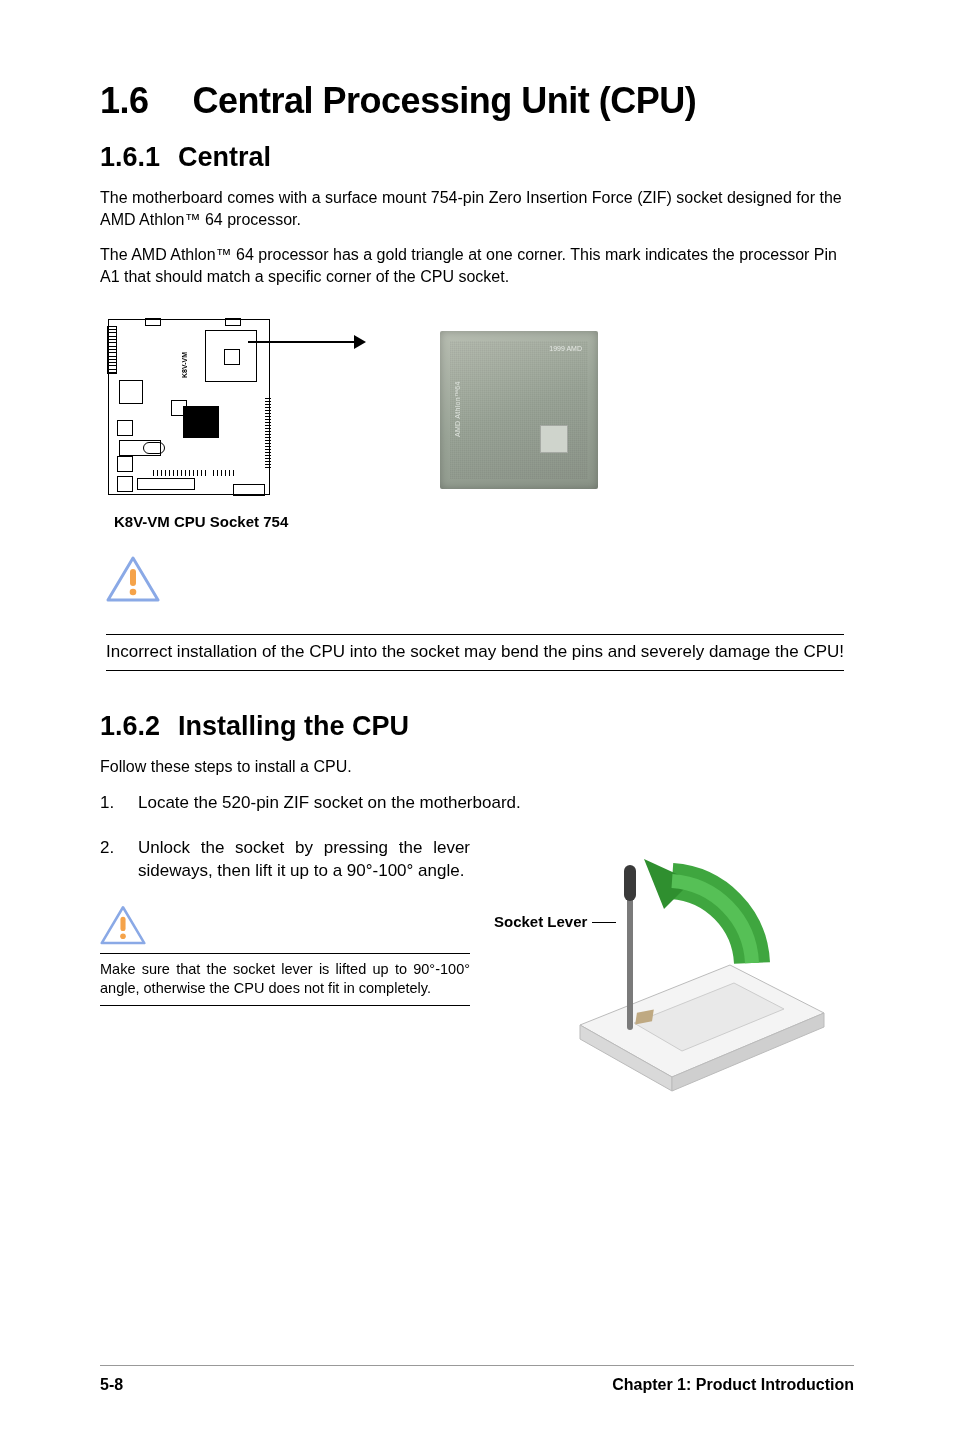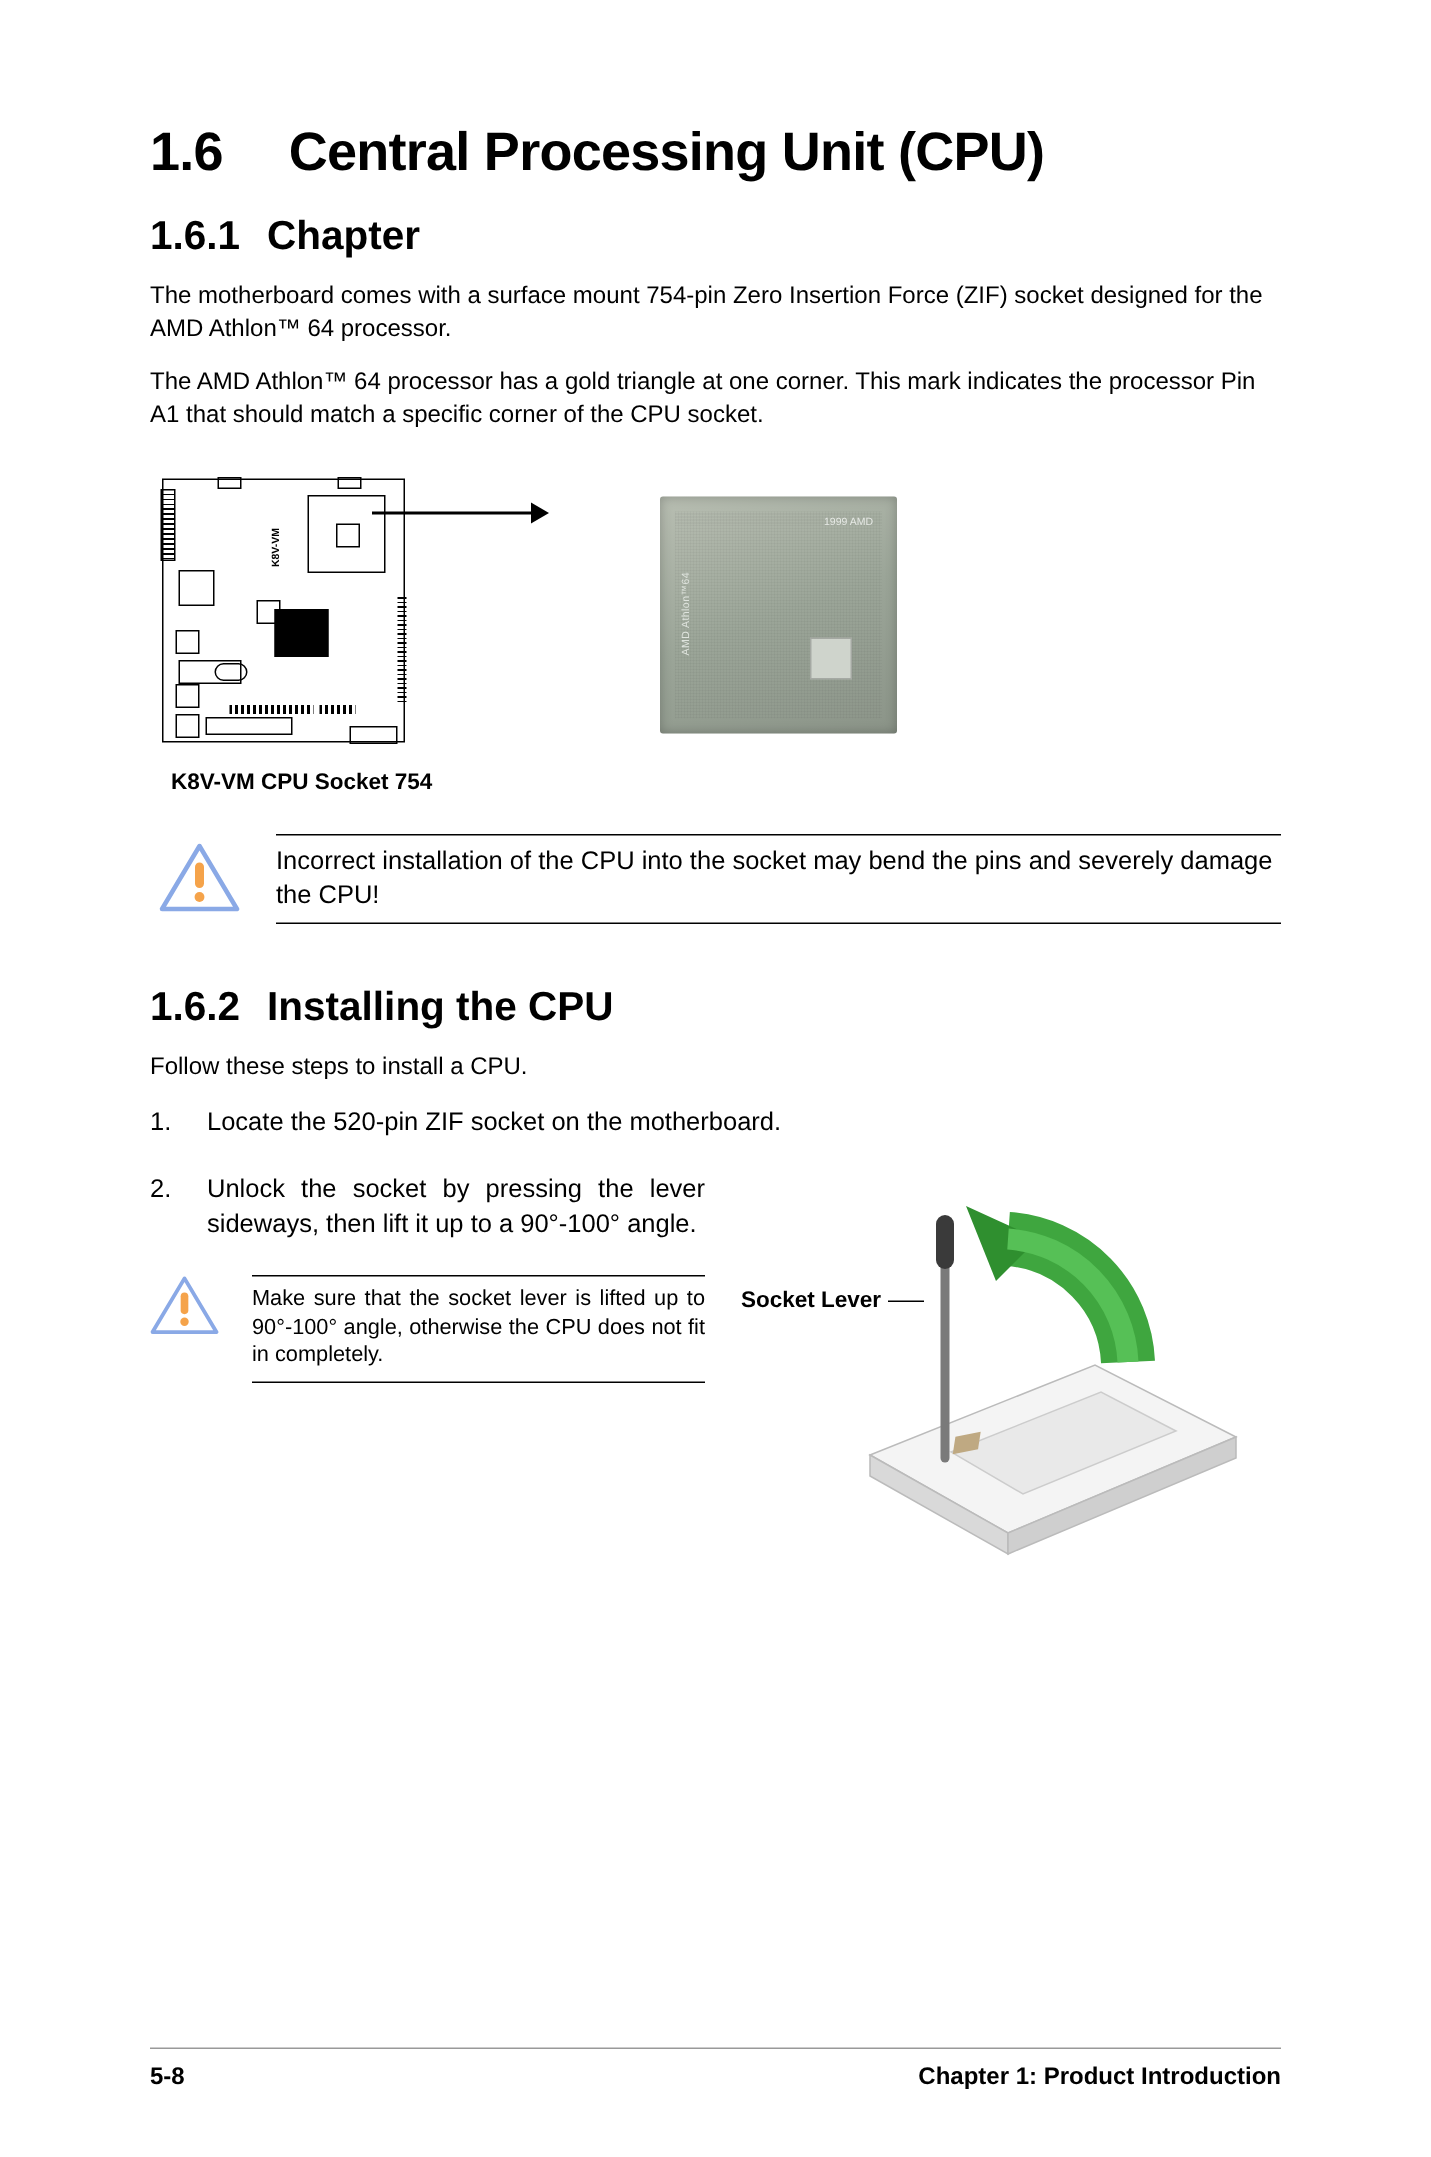--- a/index.html
+++ b/index.html
@@ -76,21 +76,22 @@
   .cpu-top-text{ position:absolute; right:16px; top:14px; font-size:7px; color:#e6e9e5; text-align:right; line-height:1.1;}
   .caption {
     font-size: 15px;
     font-weight: bold;
     margin: 6px 0 26px 14px;
   }
   .note-box {
     display: flex;
     gap: 24px;
     margin: 10px 0 40px 6px;
-    align-items: center;
+    align-items: flex-start;
+    flex-direction: column;
   }
   .note-icon {
     flex: 0 0 54px;
     height: 48px;
   }
   .warn-triangle {
     width: 54px; height: 48px; position: relative;
   }
   .warn-triangle svg { width:54px; height:48px; display:block; }
   .note-text-wrap { flex:1; }
@@ -99,21 +100,21 @@
 
   .step-list { margin-top:12px; }
   .step-item { display:flex; gap:16px; font-size:17px; line-height:1.35; margin-bottom:22px; }
   .step-num { flex:0 0 22px; }
   .step-body { flex:1; }
 
   .step2-row { display:flex; gap:24px; align-items:flex-start; }
   .step2-left { flex:0 0 370px; }
   .step2-fig { flex:1; position:relative; height:270px; }
 
-  .mini-note { display:flex; gap:22px; margin-top:18px; align-items:flex-start; }
+  .mini-note { display:flex; gap:6px; margin-top:18px; align-items:flex-start;flex-direction:column; }
   .mini-note .warn-triangle{ width:46px; height:42px;}
   .mini-note .warn-triangle svg{ width:46px; height:42px;}
   .mini-note-text { flex:1; font-size:14.5px; line-height:1.3; border-top:1px solid #000; border-bottom:1px solid #000; padding:6px 0 8px 0; text-align: justify;}
 
   .socket-label { position:absolute; left:0; top:76px; font-size:15px; font-weight:bold; }
   .socket-label-line { position:absolute; left:98px; top:85px; width:24px; height:1.5px; background:#000;}
 
   .footer {
     position:absolute;
     left:100px; right:100px; bottom:44px;
@@ -134,21 +135,21 @@
 </head>
 <body>
 
 <div class="page">
 
   <div class="h1">
     <span class="h1-num">1.6</span><span>Central Processing Unit (CPU)</span>
   </div>
 
   <div class="h2">
-    <span class="h2-num">1.6.1</span><span>Chapter</span>
+    <span class="h2-num">1.6.1</span><span>Central</span>
   </div>
 
   <div class="body-text">The motherboard comes with a surface mount 754-pin Zero Insertion Force (ZIF) socket designed for the AMD Athlon™ 64 processor.</div>
   <div class="body-text">The AMD Athlon™ 64 processor has a gold triangle at one corner. This mark indicates the processor Pin A1 that should match a specific corner of the CPU socket.</div>
 
   <div class="figure-row" style="position:relative;">
     <div class="board-diagram">
       <div class="board-outline">
         <div class="deco" style="left:36px; top:-2px; width:14px; height:6px;"></div>
         <div class="deco" style="right:28px; top:-2px; width:14px; height:6px;"></div>

